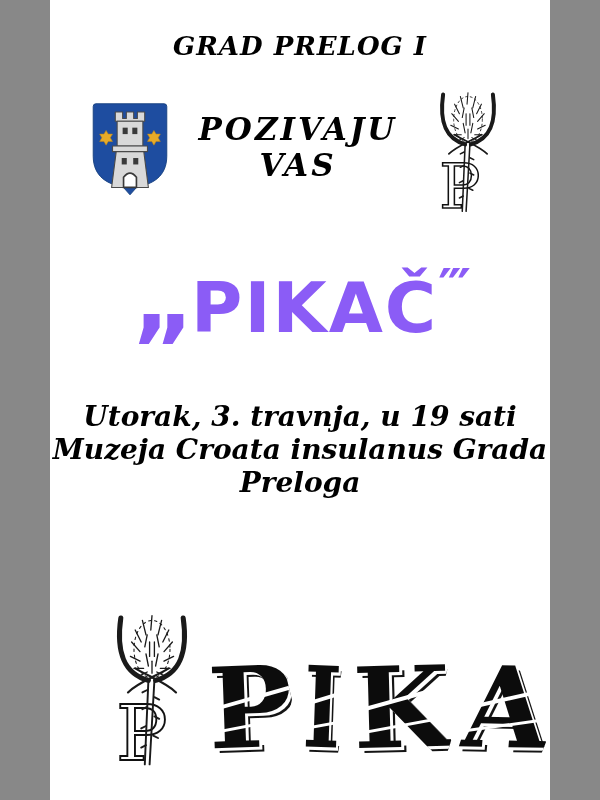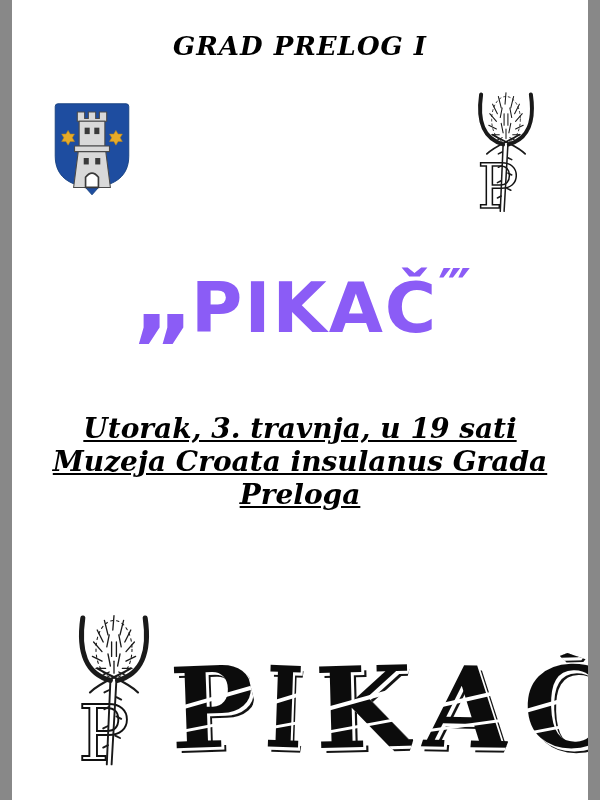--- a/index.html
+++ b/index.html
@@ -1,18 +1,18 @@
 <!DOCTYPE html>
 <html><head>
 <meta charset="utf-8">
 <style>
   * { margin:0; padding:0; box-sizing:border-box; }
   html,body { background:#888; }
   .poster {
-    width:576px; height:800px; background:#ffffff; margin:0 auto;
+    width:500px; height:800px; background:#ffffff; margin:0 auto;
     overflow:hidden; position:relative;
     font-family:"DejaVu Serif", serif; color:#000;
   }
   
   .header { margin-top:30px; text-align:center; }
   .header-line {
     font-style:italic; font-weight:bold; font-size:26px; line-height:33px;
     letter-spacing:1px;
   }
   
@@ -33,21 +33,21 @@
   }
   
   .big-title {
     margin-top:40px; text-align:center; white-space:nowrap;
     font-family:"DejaVu Sans", sans-serif; font-weight:bold; color:#8b5cf6;
   }
   .q-open  { font-size:96px; line-height:0; display:inline-block; vertical-align:baseline; letter-spacing:-4px; }
   .title-word { font-size:70px; letter-spacing:2px; display:inline-block; line-height:95px; }
   .q-close { font-size:52px; display:inline-block; transform:translateY(-26px); letter-spacing:-3px; }
   
-  .details { margin-top:56px; text-align:center;text-decoration:underline; }
+  .details { margin-top:44px; text-align:center; }
   .details-line {
     font-style:italic; font-weight:600; font-size:28px; line-height:33px;
   }
   
   .footer-logo {
     position:absolute; left:0; right:0; bottom:22px;
     display:flex; align-items:flex-end; padding-left:42px;
   }
   .thistle-footer { width:120px; flex:0 0 auto; margin-right:-14px; }
   .logo-letters {
@@ -156,20 +156,21 @@
         <g fill="#3a3a3a">
           <rect x="42" y="29" width="5.5" height="7"></rect>
           <rect x="52.5" y="29" width="5.5" height="7"></rect>
           <rect x="41" y="62" width="5.5" height="7"></rect>
           <rect x="53.5" y="62" width="5.5" height="7"></rect>
         </g>
         <path d="M43,94 V83 Q50,74 57,83 V94 Z" fill="#ffffff" stroke="#3a3a3a" stroke-width="1.8"></path>
       </svg>
     </div>
 
+    <div class="invite">POZIVAJU VAS</div>
 
     <div class="thistle-top">
       <svg viewBox="0 0 100 140" width="96" height="134">
         <use href="#thistle"></use>
       </svg>
     </div>
   </div>
 
 
   <div class="big-title">

